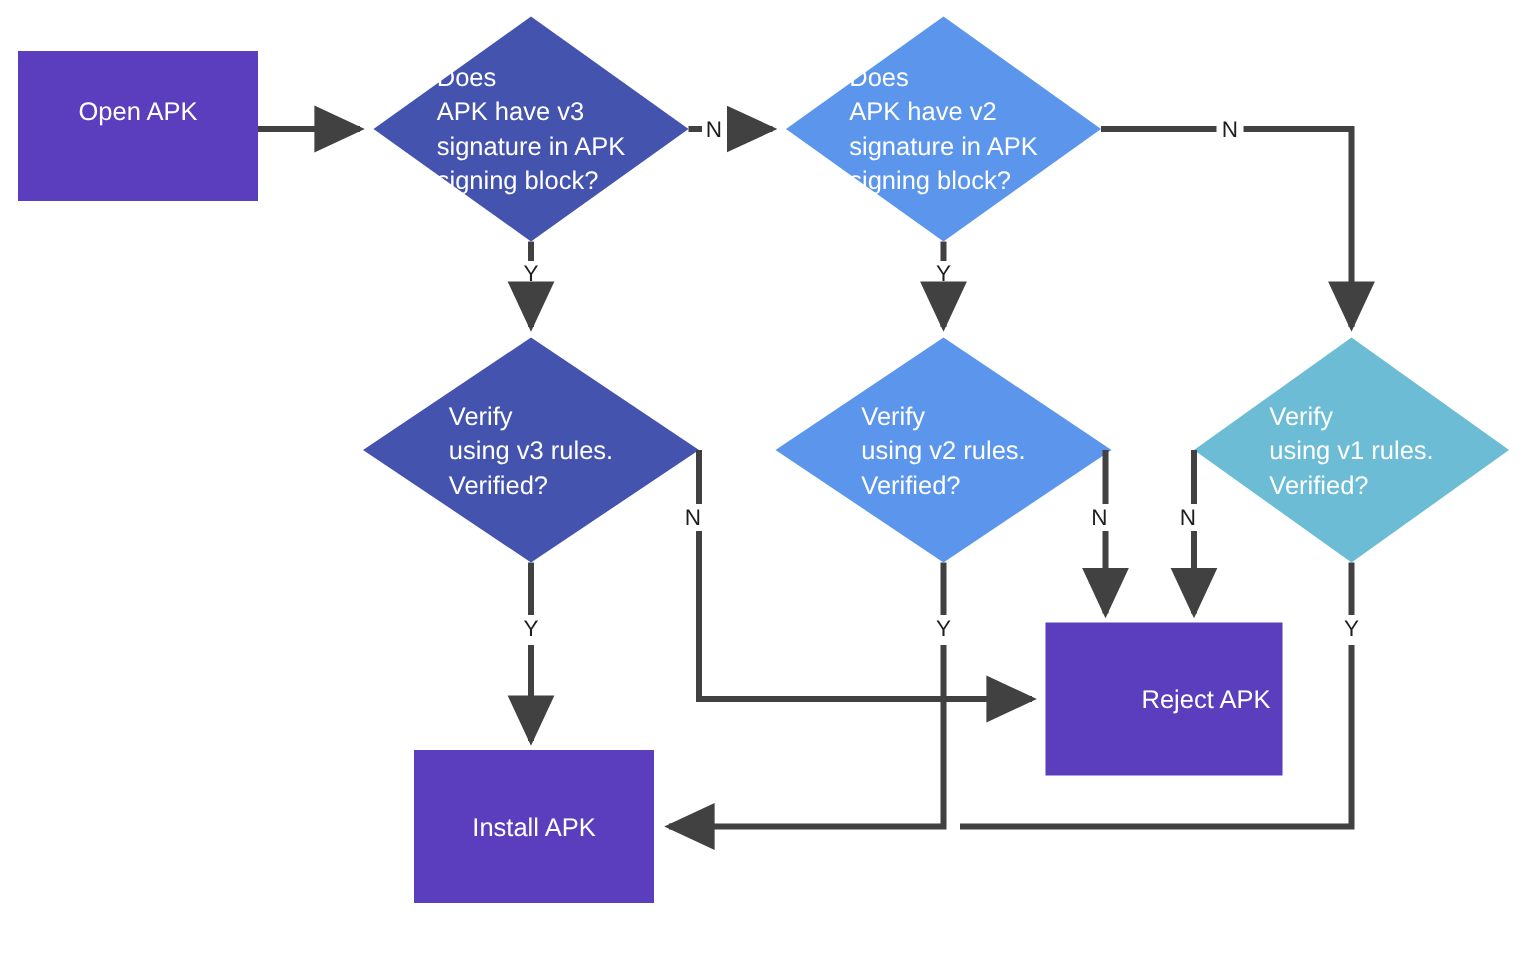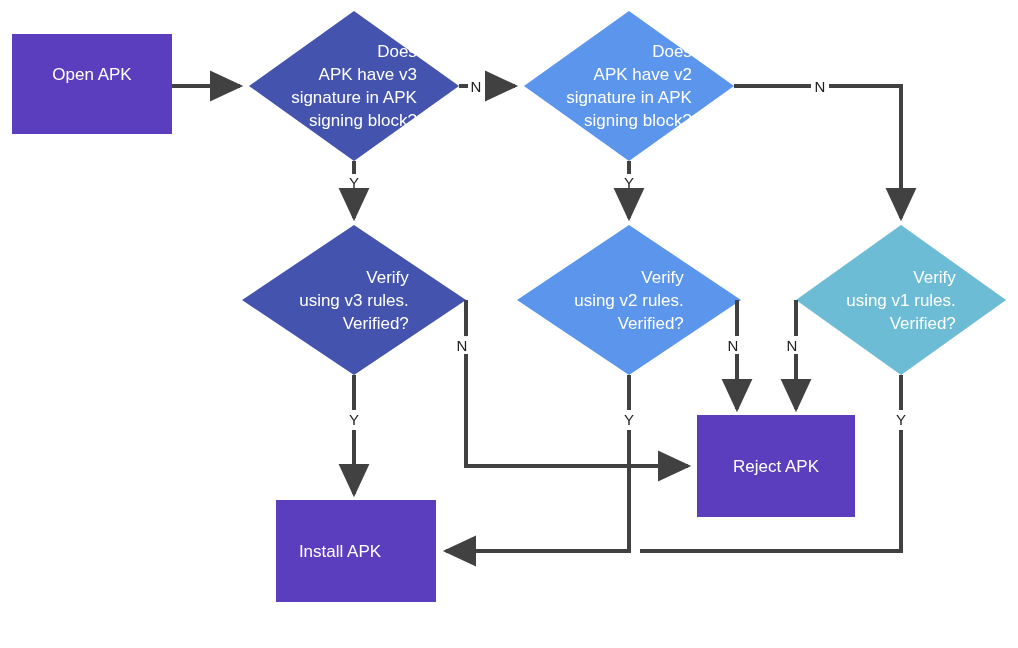--- a/index.html
+++ b/index.html
@@ -25,21 +25,21 @@
     left: 0;
     top: 0;
     width: 1018px;
     height: 648px;
   }
   .node-label {
     position: absolute;
     display: flex;
     align-items: center;
     justify-content: center;
-    text-align: right;
+    text-align: left;
     color: #ffffff;
     font-size: 17px;
     line-height: 23px;
     white-space: pre-line;
     pointer-events: none;
     font-family: "Liberation Sans", "DejaVu Sans", sans-serif;
   }
   .edge-label {
     position: absolute;
     color: #1d1d1d;
@@ -132,23 +132,23 @@
 Verified?</div>
 
   <div class="node-label" style="left:517px; top:255px; width:224px; height:90px;">Verify
 using v2 rules.
 Verified?</div>
 
   <div class="node-label" style="left:796px; top:255px; width:210px; height:90px;">Verify
 using v1 rules.
 Verified?</div>
 
-  <div class="node-label" style="left:697px; top:415px; width:158px; height:102px;">Reject APK</div>
+  <div class="node-label" style="left:725px; top:415px; width:158px; height:102px;">Reject APK</div>
 
-  <div class="node-label" style="left:260px; top:500px; width:160px; height:102px;">Install APK</div>
+  <div class="node-label" style="left:276px; top:500px; width:160px; height:102px;">Install APK</div>
 
   <div class="edge-label" style="left:466px; top:79px; width:20px;">N</div>
 
   <div class="edge-label" style="left:344px; top:175px; width:20px;">Y</div>
 
   <div class="edge-label" style="left:810px; top:79px; width:20px;">N</div>
 
   <div class="edge-label" style="left:619px; top:175px; width:20px;">Y</div>
 
   <div class="edge-label" style="left:452px; top:338px; width:20px;">N</div>

